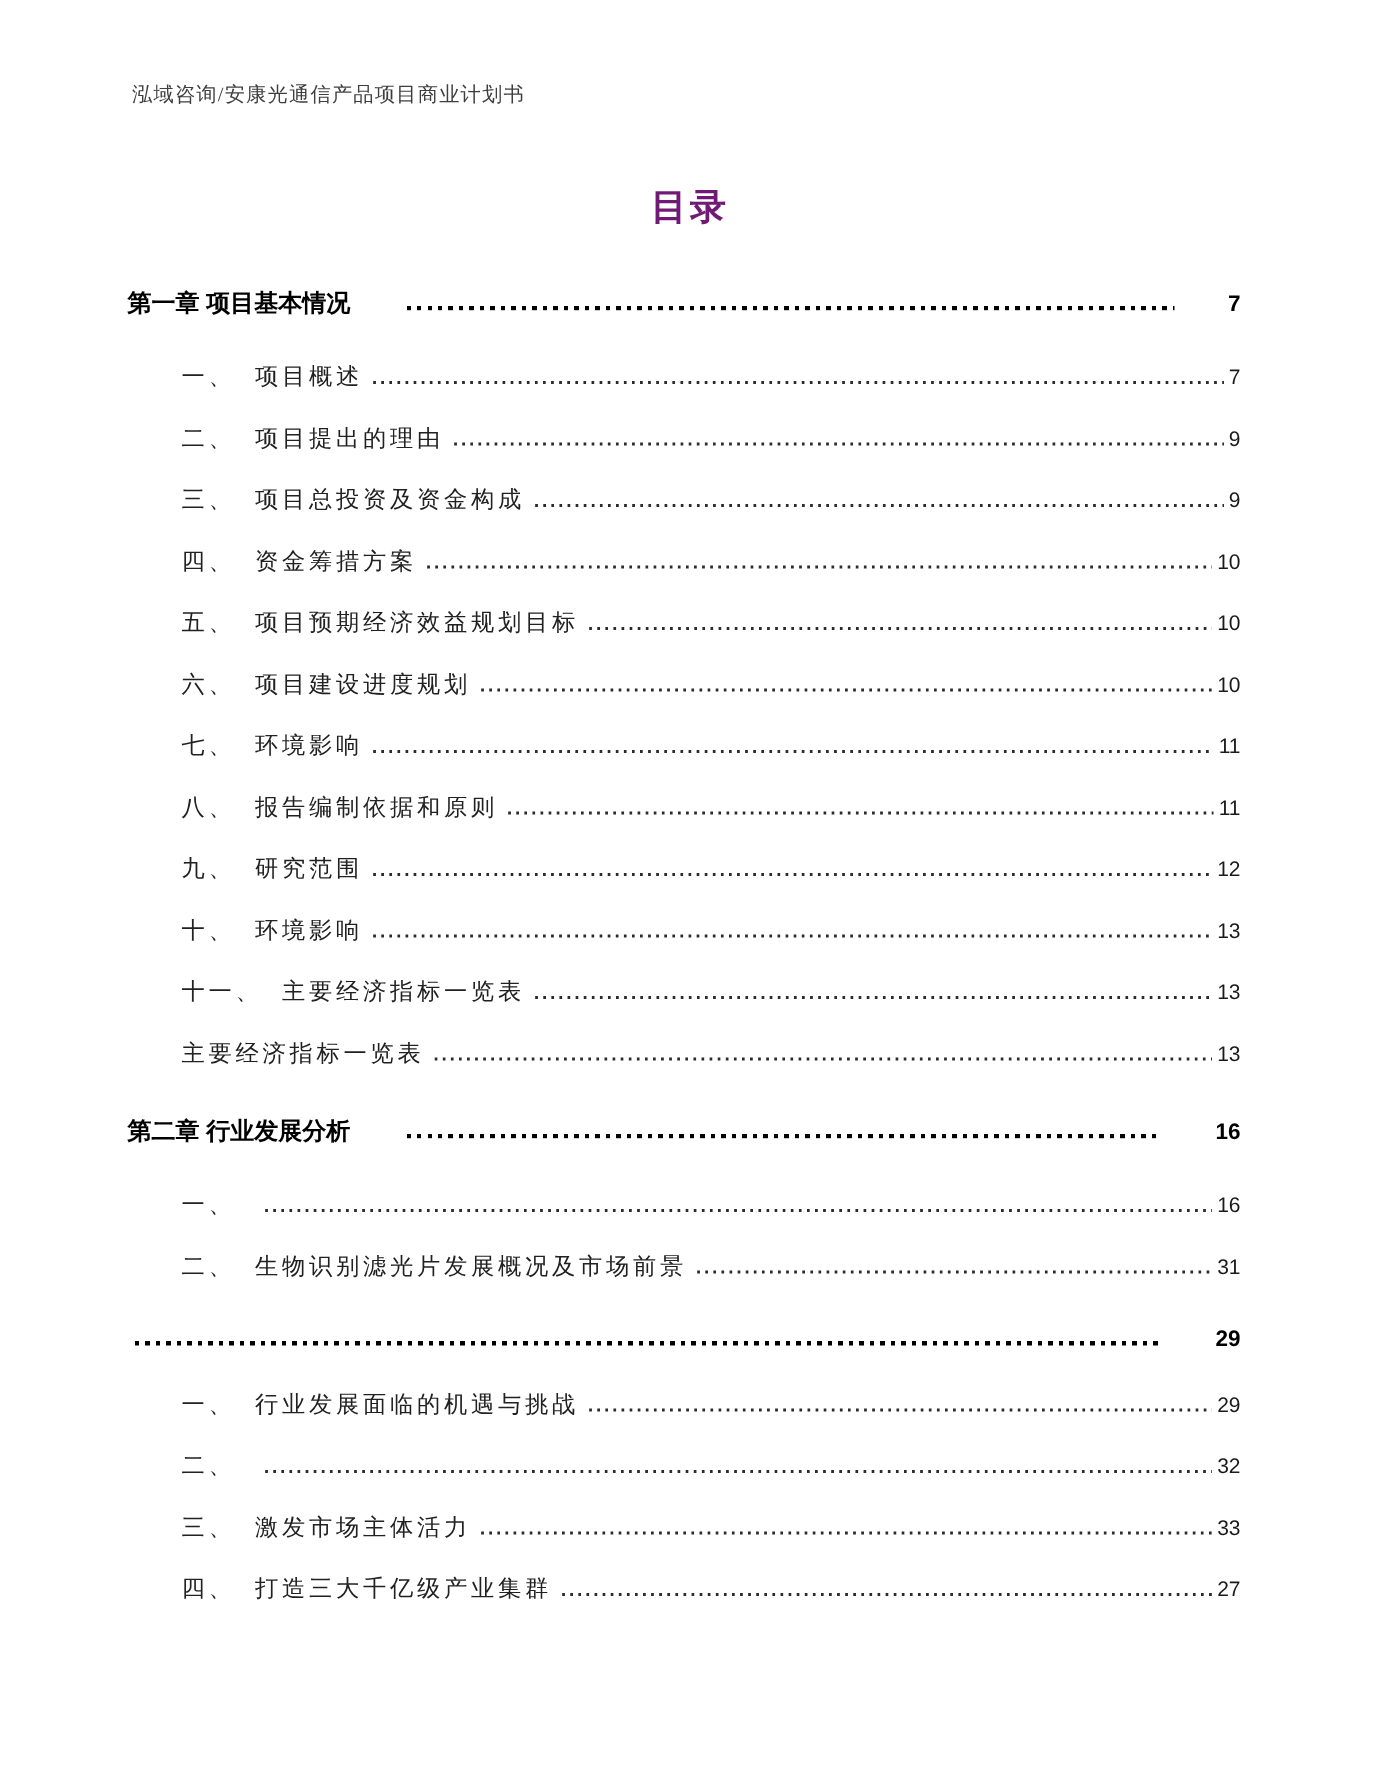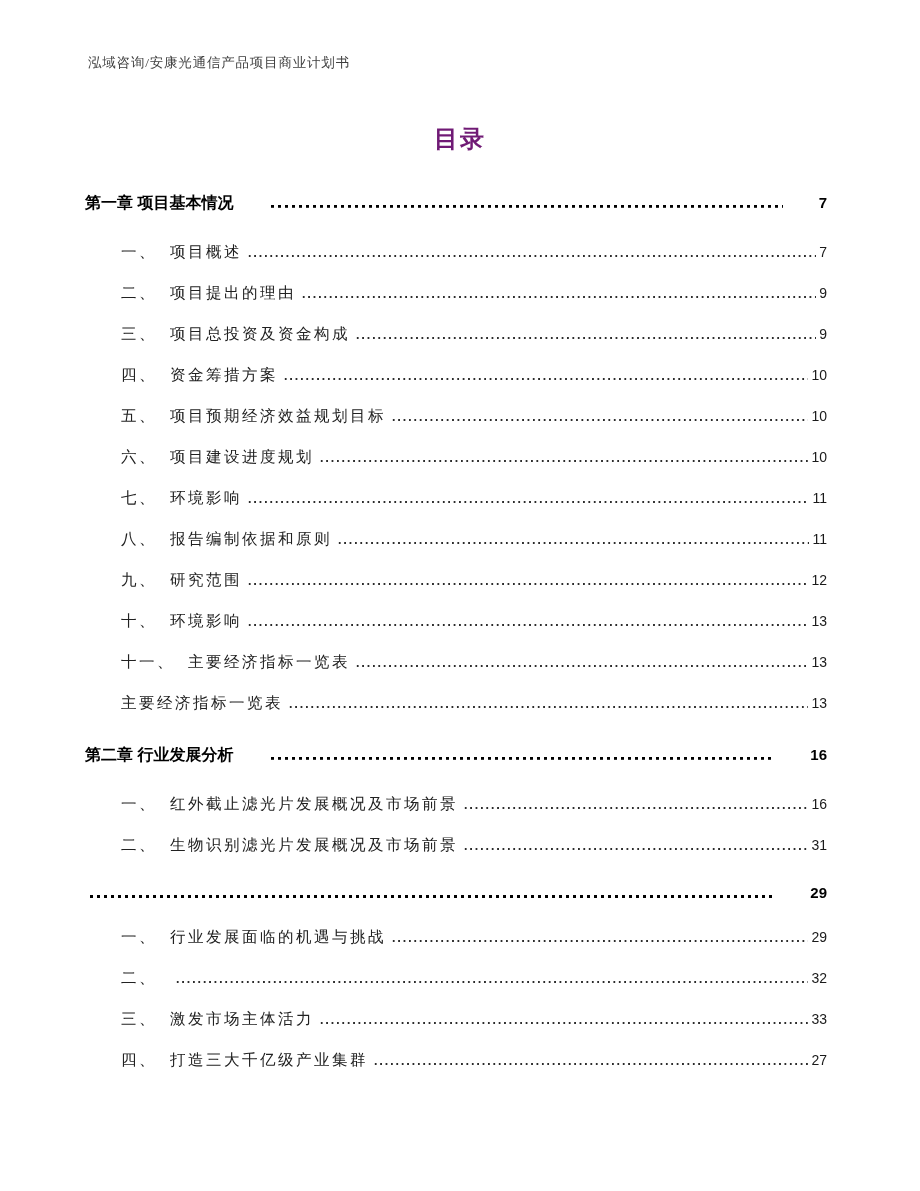--- a/index.html
+++ b/index.html
@@ -184,21 +184,20 @@
         <span class="leader"></span>
         <span class="page-num">13</span>
       </div>
       <div class="row chapter">
         <span class="label">第二章 行业发展分析</span>
         <span class="leader"></span>
         <span class="page-num">16</span>
       </div>
       <div class="row item">
         <span class="num">一、</span>
-        <span class="label">红外截止滤光片发展概况及市场前景</span>
         <span class="leader"></span>
         <span class="page-num">16</span>
       </div>
       <div class="row item">
         <span class="num">二、</span>
         <span class="label">生物识别滤光片发展概况及市场前景</span>
         <span class="leader"></span>
         <span class="page-num">31</span>
       </div>
       <div class="row chapter">

